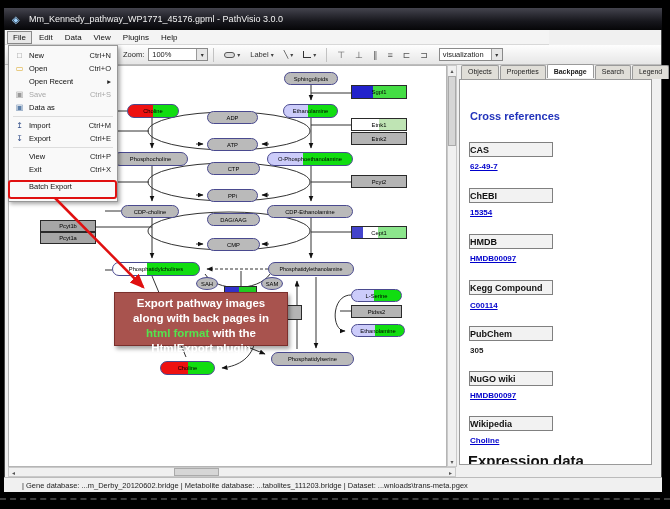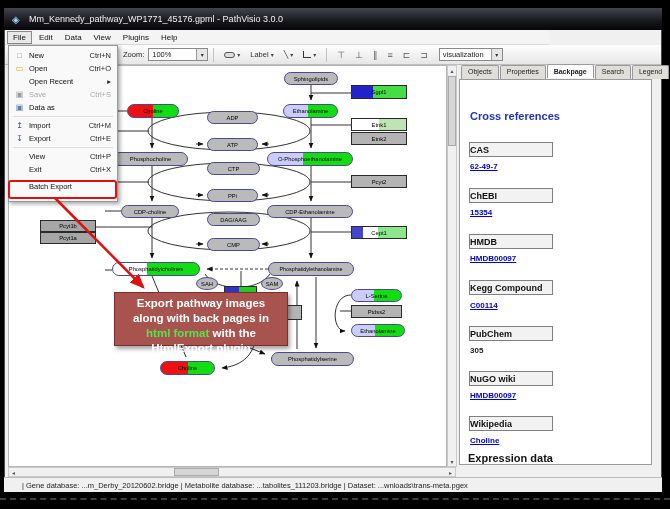--- a/index.html
+++ b/index.html
@@ -77,21 +77,21 @@
   .tab{padding:2px 6px;border:1px solid #9a9a9a;border-bottom:none;background:#e0ded8;margin-right:1px;
     border-radius:2px 2px 0 0;}
   .tab.active{background:#fff;font-weight:bold;position:relative;top:-1px;padding-top:3px;}
   #sb-content{position:absolute;left:2px;top:14px;width:193px;height:386px;background:#fff;
     border:1px solid #9a9a9a;overflow:hidden;}
   .sb-heading{position:absolute;left:10px;top:30px;color:#2233bb;font-weight:bold;font-size:11px;}
   .xref-box{position:absolute;left:9px;width:84px;height:15px;border:1px solid #808080;background:#f2f2f2;
     font-weight:bold;font-size:9px;display:flex;align-items:center;color:#111;}
   .xref-val{position:absolute;left:10px;font-size:8px;font-weight:bold;color:#0000cc;text-decoration:underline;}
   .xref-val.plain{color:#222;text-decoration:none;font-weight:bold;}
-  .sb-footer{position:absolute;left:8px;top:372px;font-weight:bold;font-size:11px;color:#111;}
+  .sb-footer{position:absolute;left:8px;top:372px;font-weight:bold;font-size:15px;color:#111;}
 
   
   #statusbar{left:4px;top:477px;width:658px;height:15px;background:#f0f0f0;border-top:1px solid #bbb;
     display:flex;align-items:center;font-size:7.5px;color:#222;padding-left:18px;z-index:9;}
   #below-dash{left:0;top:498px;width:670px;height:0;border-top:2px dashed #3c3c3c;z-index:0;}
 </style>
 </head>
 <body>
 
 <div id="window" class="abs"></div>

